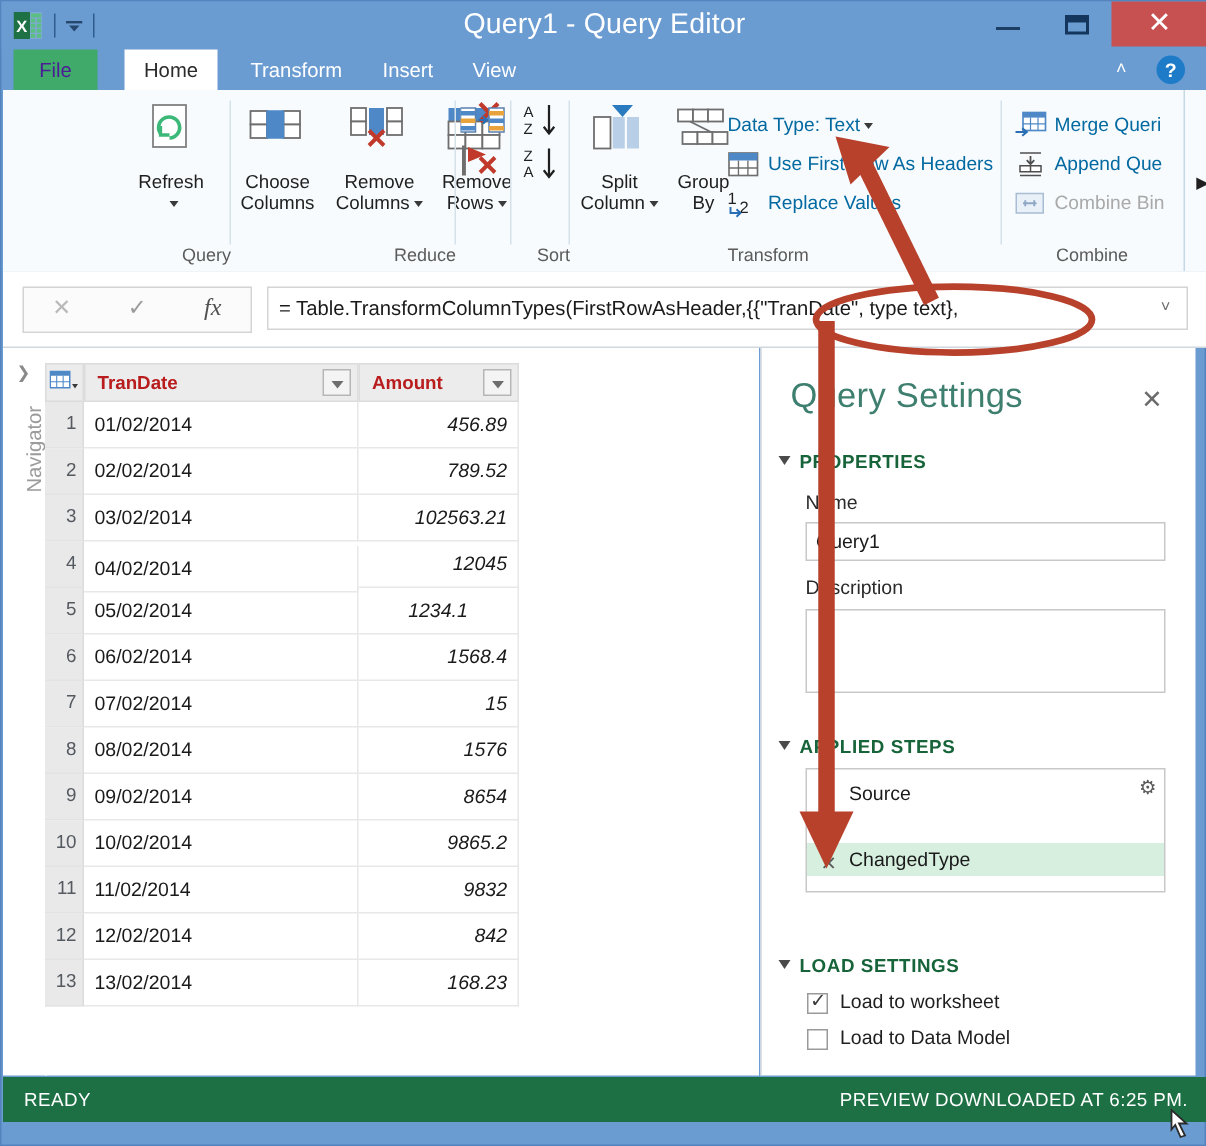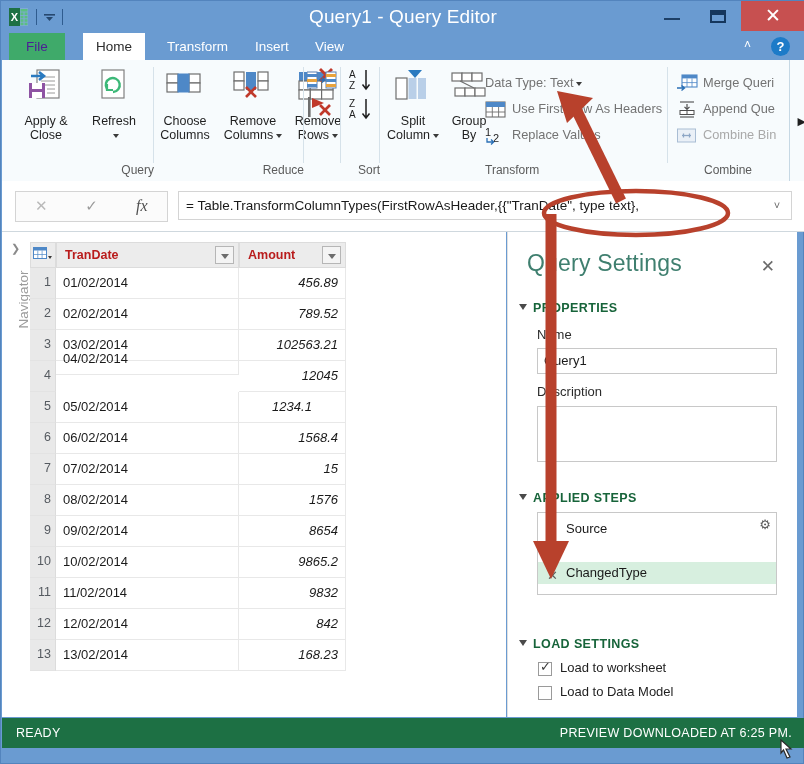--- a/index.html
+++ b/index.html
@@ -65,21 +65,21 @@
     background:#f7fbfd;border-bottom:1px solid #c6d8e4;
     overflow:hidden;
   }
   .rgroup{position:absolute;top:0;height:121px;}
   .rgroup .gsep{position:absolute;right:0;top:7px;width:1px;height:96px;background:#d6e2ea;}
   .glabel{position:absolute;bottom:4px;left:0;width:100%;text-align:right;font-size:12px;color:#5b5b5b;}
   .bigbtn{position:absolute;top:8px;width:70px;text-align:center;font-size:12.5px;color:#1f1f1f;line-height:14px;}
   .bigbtn .ic{height:42px;position:relative;margin:0 auto 4px auto;width:46px;}
   .bigbtn .lbl{display:block;}
   .caret{display:inline-block;width:0;height:0;border-left:3.5px solid transparent;border-right:3.5px solid transparent;border-top:4px solid #3a3a3a;vertical-align:middle;margin-left:3px;}
-  .smallrow{position:absolute;left:0;height:25px;font-size:12.8px;color:#737373;line-height:25px;white-space:nowrap;}
+  .smallrow{position:absolute;left:0;height:25px;font-size:12.8px;color:#0369a1;line-height:25px;white-space:nowrap;}
   .smallrow .ic{display:inline-block;width:22px;height:20px;vertical-align:middle;position:relative;margin-right:5px;}
   .smallrow.dis{color:#a9a9a9;}
 
   
   .fbar{position:absolute;left:1px;top:180px;width:802px;height:50px;background:#ffffff;border-bottom:1px solid #cfd8de;}
   .fbtns{position:absolute;left:13px;top:10px;width:151px;height:29px;border:1px solid #d4d4d4;background:#fbfbfb;display:flex;}
   .fbtn{flex:1;text-align:center;line-height:27px;font-size:15px;color:#b9b9b9;}
   .fbtn.ok{color:#9b9b9b;}
   .fbtn.fx{color:#505050;font-style:italic;font-family:"Liberation Serif",serif;font-size:16px;}
   .finput{position:absolute;left:176px;top:10px;width:614px;height:29px;border:1px solid #d4d4d4;background:#ffffff;box-sizing:border-box;font-size:13.5px;line-height:27px;padding-left:7px;color:#1a1a1a;white-space:nowrap;overflow:hidden;}
@@ -179,40 +179,20 @@
     <div class="tab" style="left:152px;">Transform</div>
     <div class="tab" style="left:240px;">Insert</div>
     <div class="tab" style="left:300px;">View</div>
     <div class="ribcollapse">˄</div>
     <div class="helpbtn">?</div>
   </div>
 
   <div class="ribbon">
 
     <div class="rgroup" style="left:0px;width:152px;">
-      <div class="bigbtn" style="left:9px;">
-        <div class="ic">
-          <svg width="46" height="42" viewBox="0 0 46 42">
-            <rect x="14" y="2" width="22" height="28" fill="#ffffff" stroke="#808080" stroke-width="1.2"></rect>
-            <g stroke="#9a9a9a" stroke-width="1">
-                <line x1="18" y1="9" x2="32" y2="9"></line>
-                <line x1="18" y1="13" x2="32" y2="13"></line>
-                <line x1="18" y1="17" x2="32" y2="17"></line>
-                <line x1="24" y1="21" x2="32" y2="21"></line>
-                <line x1="24" y1="25" x2="32" y2="25"></line>
-              </g>
-            <path d="M8 8 L20 8 M16 4 L21 8 L16 12" stroke="#2a7ac0" stroke-width="2.6" fill="none"></path>
-            <rect x="6" y="15" width="16" height="15" fill="#8e53a3"></rect>
-            <rect x="9" y="15" width="10" height="6" fill="#ffffff"></rect>
-            <rect x="9" y="24" width="10" height="6" fill="#ffffff"></rect>
-          </svg>
-        </div>
-        <span class="lbl">Apply &amp;</span>
-        <span class="lbl">Close</span>
-      </div>
       <div class="bigbtn" style="left:77px;">
         <div class="ic">
           <svg width="46" height="42" viewBox="0 0 46 42">
             <rect x="11" y="2" width="22" height="28" fill="#ffffff" stroke="#808080" stroke-width="1.2"></rect>
             <path d="M22 24 a7 7 0 1 0 -6 -3" stroke="#3cb878" stroke-width="2.4" fill="none"></path>
             <path d="M16 16 L16 22 L22 22" stroke="#3cb878" stroke-width="2.2" fill="none"></path>
           </svg>
         </div>
         <span class="lbl">Refresh</span>
         <span class="lbl"><i class="caret"></i></span>
@@ -476,21 +456,21 @@
         <div class="rownum" style="top: 36px;">1</div>
         <div class="cell" style="top: 36px; left: 26px; width: 183px;">01/02/2014</div>
         <div class="cell num" style="top: 36px; left: 209px; width: 107px;">456.89</div>
         <div class="rownum" style="top: 67px;">2</div>
         <div class="cell" style="top: 67px; left: 26px; width: 183px;">02/02/2014</div>
         <div class="cell num" style="top: 67px; left: 209px; width: 107px;">789.52</div>
         <div class="rownum" style="top: 98px;">3</div>
         <div class="cell" style="top: 98px; left: 26px; width: 183px;">03/02/2014</div>
         <div class="cell num" style="top: 98px; left: 209px; width: 107px;">102563.21</div>
         <div class="rownum" style="top: 129px;">4</div>
-        <div class="cell" style="top: 112px; left: 26px; width: 183px;">04/02/2014</div>
+        <div class="cell" style="top: 132px; left: 26px; width: 183px;">04/02/2014</div>
         <div class="cell num" style="top: 129px; left: 209px; width: 107px;">12045</div>
         <div class="rownum" style="top: 160px;">5</div>
         <div class="cell" style="top: 160px; left: 26px; width: 183px;">05/02/2014</div>
         <div class="cell num" style="top: 160px; left: 209px; width: 107px; text-align: center;">1234.1</div>
         <div class="rownum" style="top: 191px;">6</div>
         <div class="cell" style="top: 191px; left: 26px; width: 183px;">06/02/2014</div>
         <div class="cell num" style="top: 191px; left: 209px; width: 107px;">1568.4</div>
         <div class="rownum" style="top: 222px;">7</div>
         <div class="cell" style="top: 222px; left: 26px; width: 183px;">07/02/2014</div>
         <div class="cell num" style="top: 222px; left: 209px; width: 107px;">15</div>

